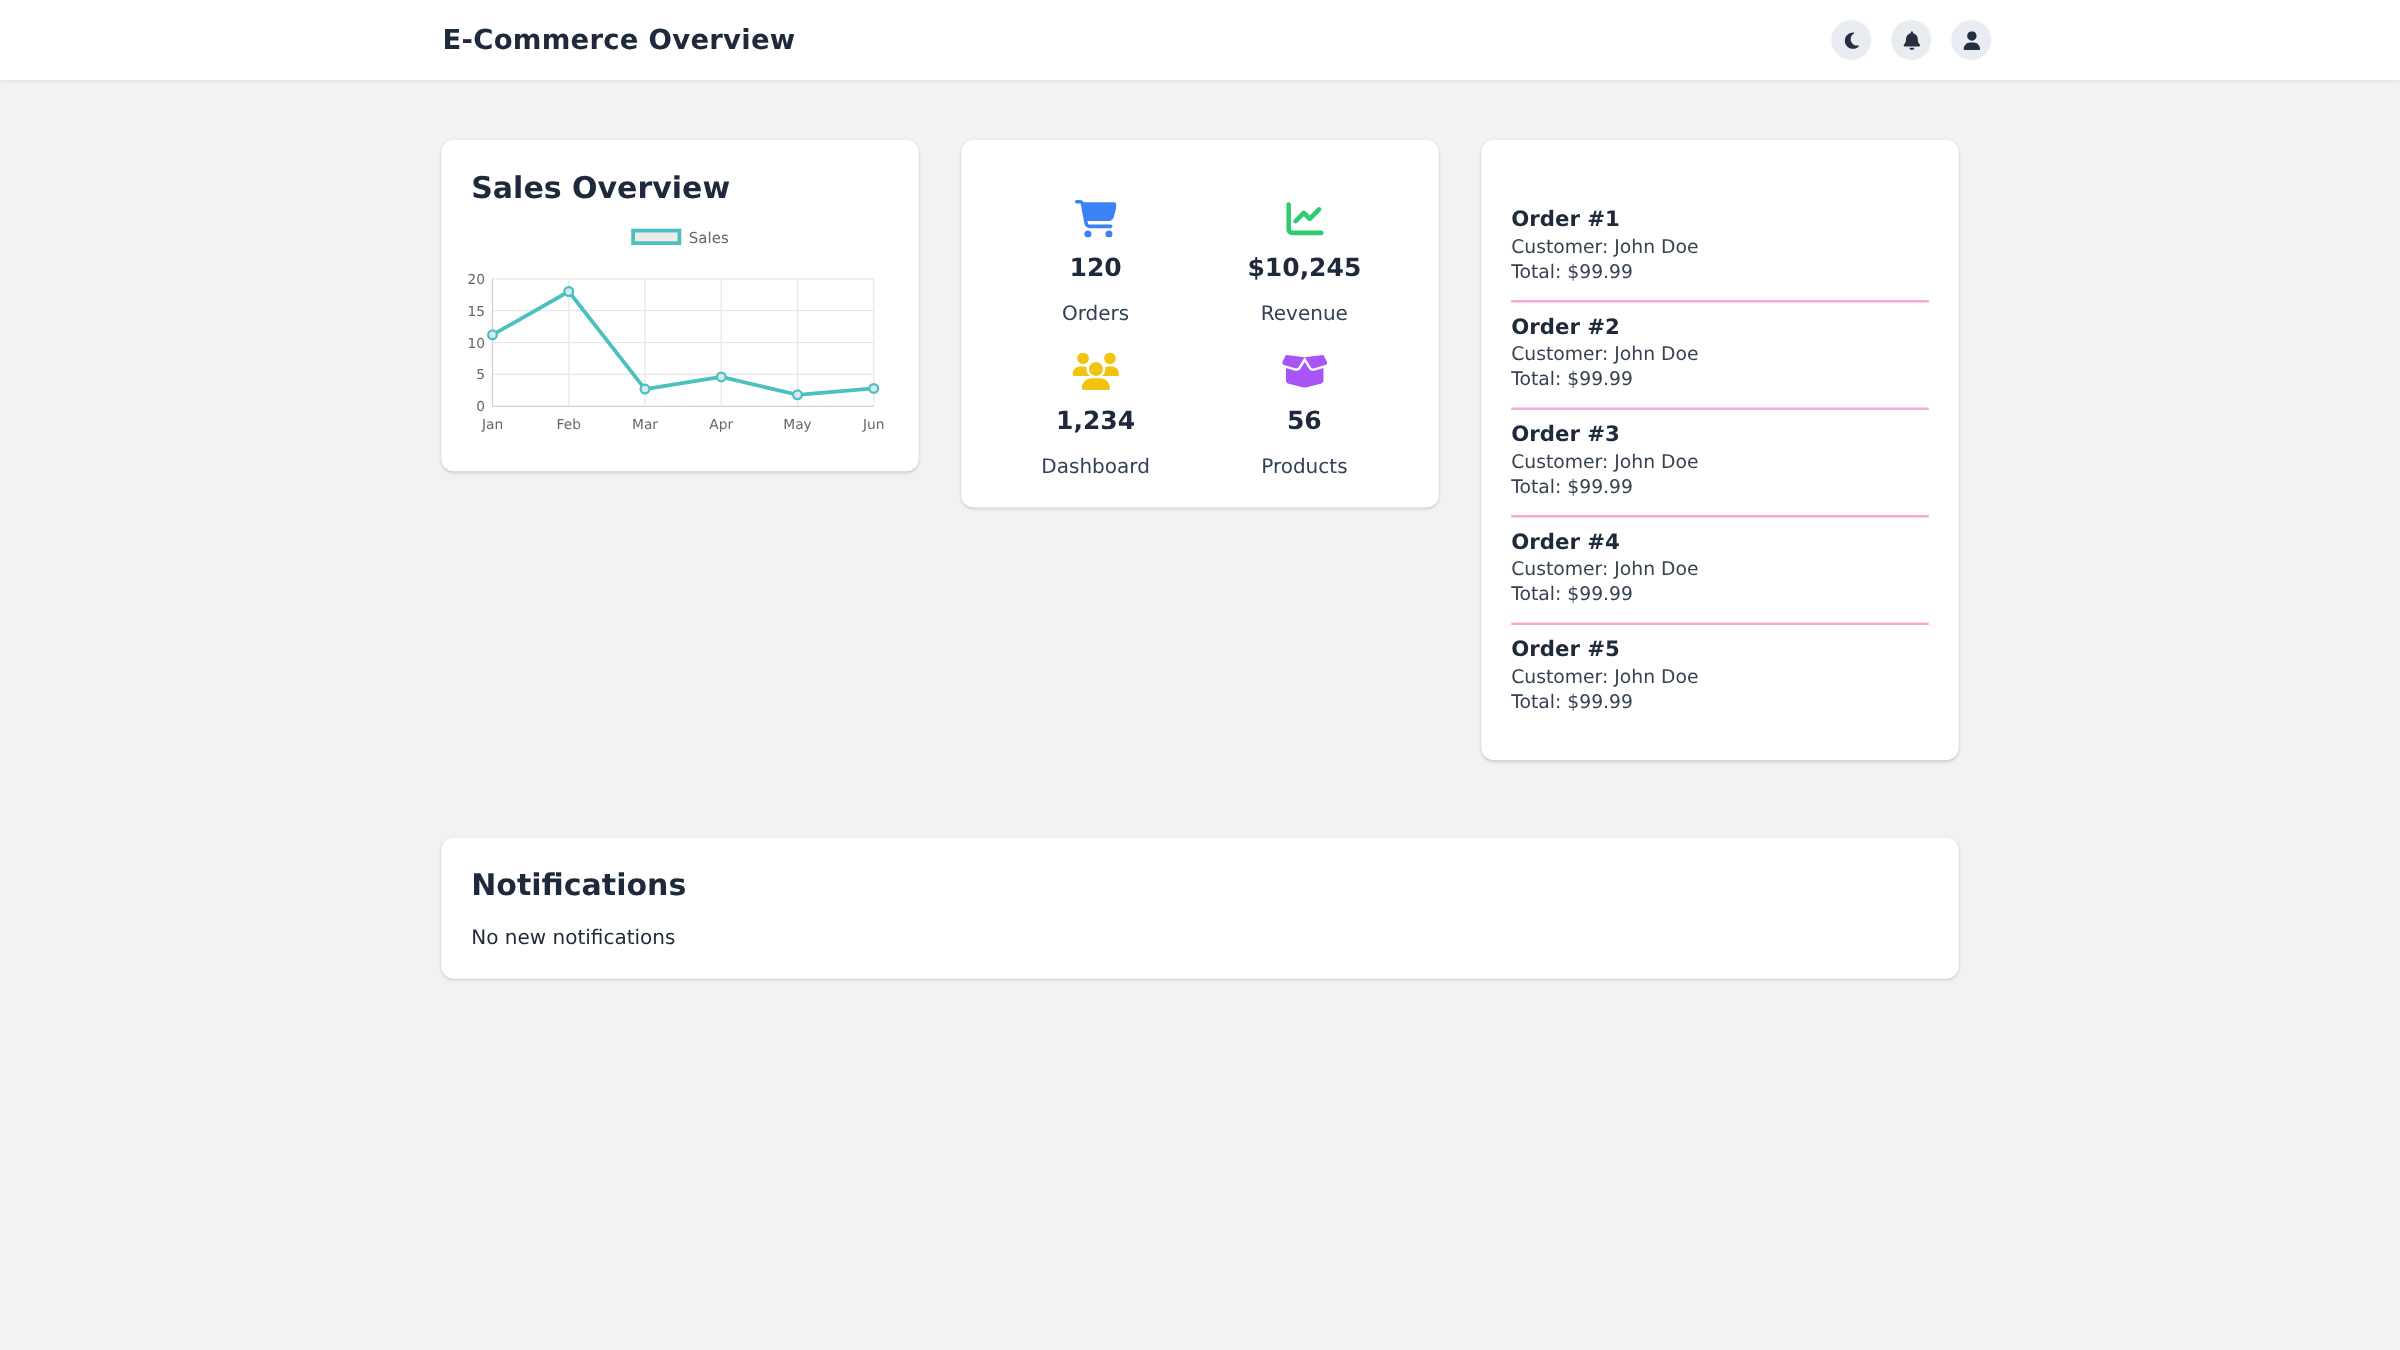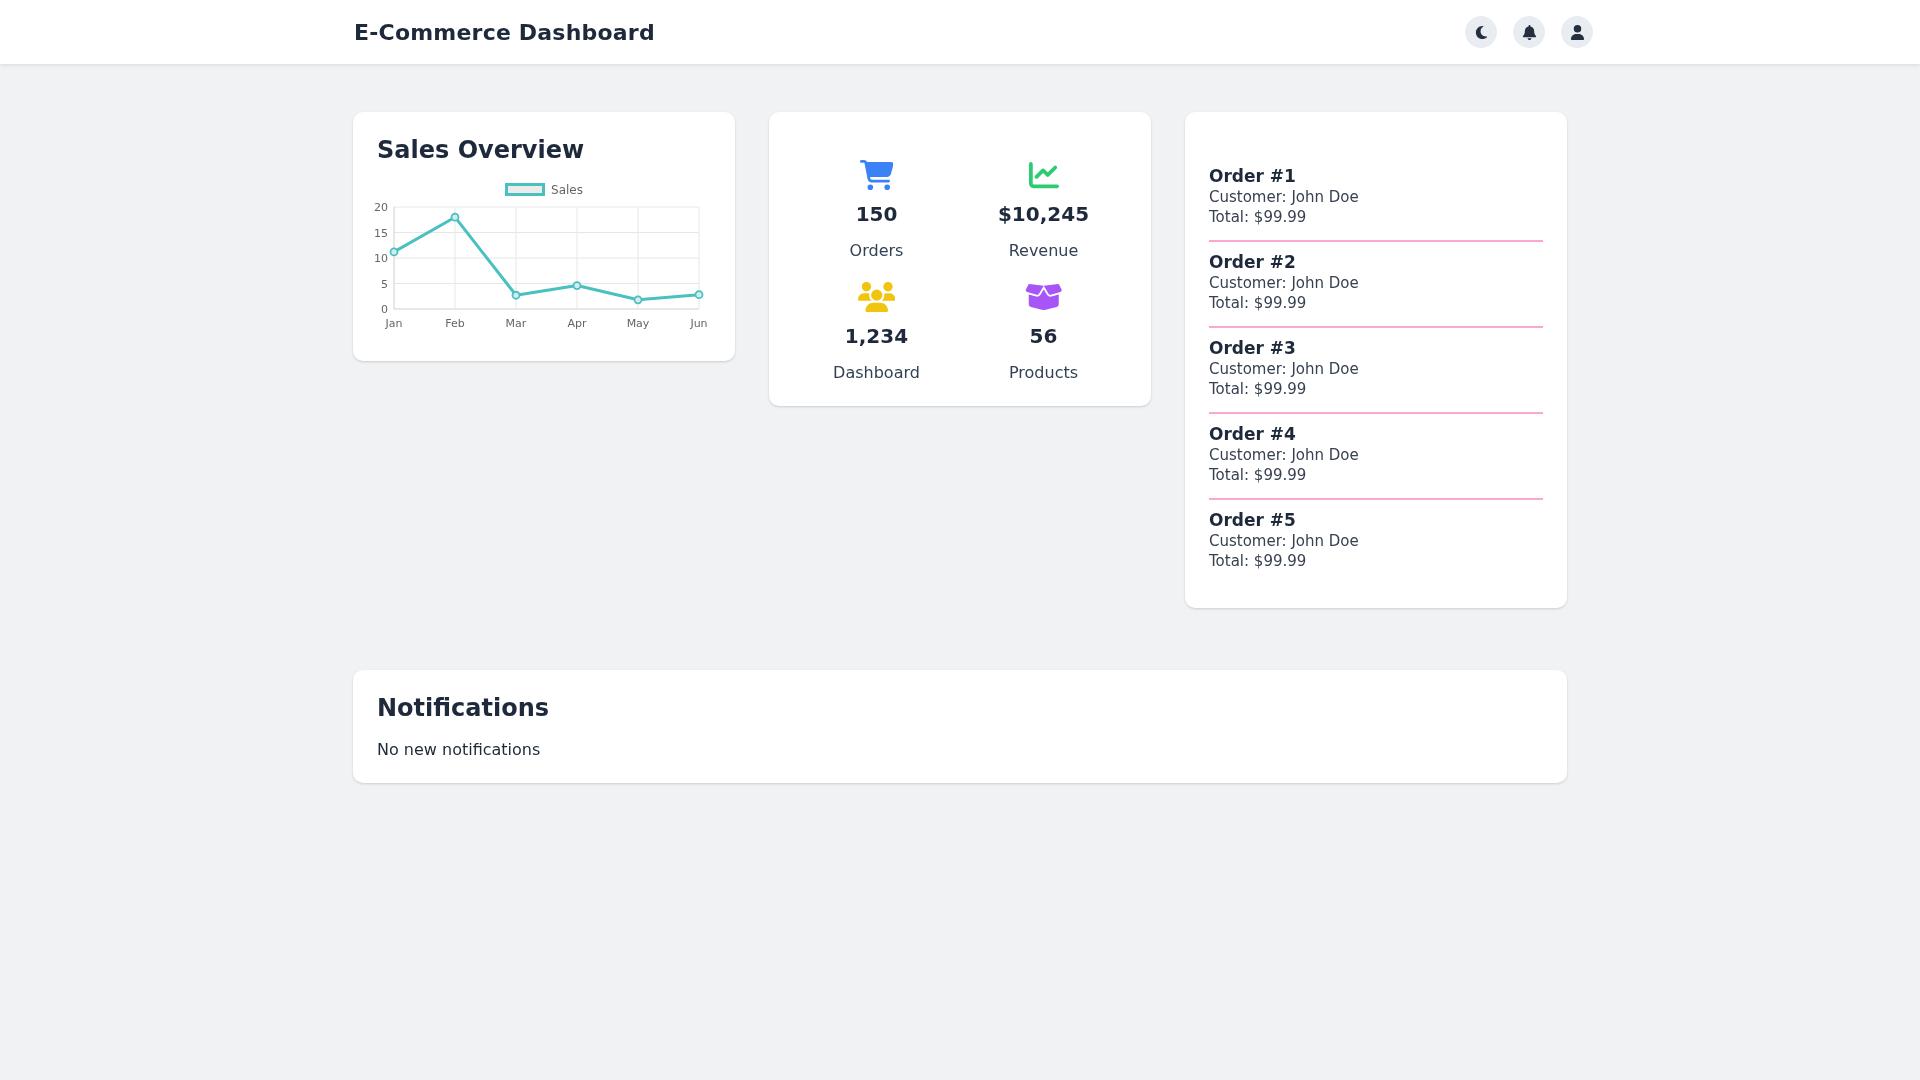--- a/index.html
+++ b/index.html
@@ -35,21 +35,21 @@
   .card {
     background: #ffffff; border-radius: 10px;
     box-shadow: 0 1px 3px rgba(0,0,0,0.10), 0 1px 2px rgba(0,0,0,0.06);
     padding: 24px;
   }
   .card-title { font-size: 24px; font-weight: 700; color: #1e293b; }
   
   .chart-wrap { margin-top: 18px; }
   .chart-legend {
     display: flex; align-items: center; justify-content: center;
-    gap: 6px; height: 15px; margin-bottom: 0; cursor: pointer;
+    gap: 6px; height: 15px; margin-bottom: 16px; cursor: pointer;
   }
   .legend-swatch { width: 40px; height: 13px; border: 3px solid #4bc0c0; background: #ececec; display: inline-block; }
   .legend-label { font-size: 12px; color: #666666; }
   #sales-chart-svg { display: block; width: 334px; height: 140px; overflow: visible; }
   #sales-chart-svg text.tick { font-size: 11px; fill: #666666; font-family: "DejaVu Sans", "Liberation Sans", sans-serif; }
   
   .stats-grid { display: grid; grid-template-columns: 1fr 1fr; row-gap: 22px; margin-top: 24px; }
   .stat { text-align: center; }
   .stat-icon { height: 30px; width: auto; display: inline-block; }
   .stat-value { font-size: 20px; font-weight: 700; color: #1e293b; margin-top: 8px; }
@@ -61,21 +61,21 @@
   .order-title { font-size: 17px; font-weight: 700; color: #1e293b; }
   .order-line { font-size: 15px; color: #374151; margin-top: 2px; }
   
   .notifications-card { margin-top: 62px; }
   .notifications-msg { font-size: 16px; color: #1f2937; margin-top: 18px; }
 </style>
 </head>
 <body>
 
 <header class="header">
-  <div class="header-title">E-Commerce Dashboard</div>
+  <div class="header-title">E-Commerce Overview</div>
   <div class="header-actions">
     <button class="icon-btn">
       <svg viewBox="0 0 384 512">
           <path d="M223.5 32C100 32 0 132.3 0 256S100 480 223.5 480c60.6 0 115.5-24.2 155.8-63.4c5-4.9 6.3-12.5 3.1-18.7s-10.1-9.7-17-8.5c-9.8 1.7-19.8 2.6-30.1 2.6c-96.9 0-175.5-78.8-175.5-176c0-65.8 36-123.1 89.3-153.3c6.1-3.5 9.2-10.5 7.7-17.3s-7.3-11.9-14.3-12.5c-6.3-.5-12.6-.8-19-.8z"></path>
         </svg>
     </button>
     <button class="icon-btn">
       <svg viewBox="0 0 448 512">
           <path d="M224 0c-17.7 0-32 14.3-32 32v19.2C119 66 64 130.6 64 208v18.8c0 47-17.3 92.4-48.5 127.6l-7.4 8.3c-8.4 9.4-10.4 22.9-5.3 34.4S19.4 416 32 416H416c12.6 0 24-7.4 29.2-18.9s3.1-25-5.3-34.4l-7.4-8.3C401.3 319.2 384 273.9 384 226.8V208c0-77.4-55-142-128-156.8V32c0-17.7-14.3-32-32-32zm45.3 493.3c12-12 18.7-28.3 18.7-45.3H224 160c0 17 6.7 33.3 18.7 45.3s28.3 18.7 45.3 18.7s33.3-6.7 45.3-18.7z"></path>
         </svg>
@@ -131,21 +131,21 @@
           </svg>
       </div>
     </section>
 
     <section class="card">
       <div class="stats-grid">
         <div class="stat">
           <svg class="stat-icon" viewBox="0 0 576 512" fill="#3b82f6">
               <path d="M0 24C0 10.7 10.7 0 24 0H69.5c22 0 41.5 12.8 50.6 32h411c26.3 0 45.5 25 38.6 50.4l-41 152.3c-8.5 31.4-37 53.3-69.5 53.3H170.7l5.4 28.5c2.2 11.3 12.1 19.5 23.6 19.5H488c13.3 0 24 10.7 24 24s-10.7 24-24 24H199.7c-34.6 0-64.3-24.6-70.7-58.5L77.4 54.5c-.7-3.8-4-6.5-7.9-6.5H24C10.7 48 0 37.3 0 24zM128 464a48 48 0 1 1 96 0 48 48 0 1 1 -96 0zm336-48a48 48 0 1 1 0 96 48 48 0 1 1 0-96z"></path>
             </svg>
-          <div class="stat-value">150</div>
+          <div class="stat-value">120</div>
           <div class="stat-label">Orders</div>
         </div>
         <div class="stat">
           <svg class="stat-icon" viewBox="0 0 512 512" fill="#2ecc71">
               <path d="M64 64c0-17.7-14.3-32-32-32S0 46.3 0 64V400c0 44.2 35.8 80 80 80H480c17.7 0 32-14.3 32-32s-14.3-32-32-32H80c-8.8 0-16-7.2-16-16V64zm406.6 86.6c12.5-12.5 12.5-32.8 0-45.3s-32.8-12.5-45.3 0L320 210.7l-57.4-57.4c-12.5-12.5-32.8-12.5-45.3 0l-112 112c-12.5 12.5-12.5 32.8 0 45.3s32.8 12.5 45.3 0L240 221.3l57.4 57.4c12.5 12.5 32.8 12.5 45.3 0l128-128z"></path>
             </svg>
           <div class="stat-value">$10,245</div>
           <div class="stat-label">Revenue</div>
         </div>
         <div class="stat">

